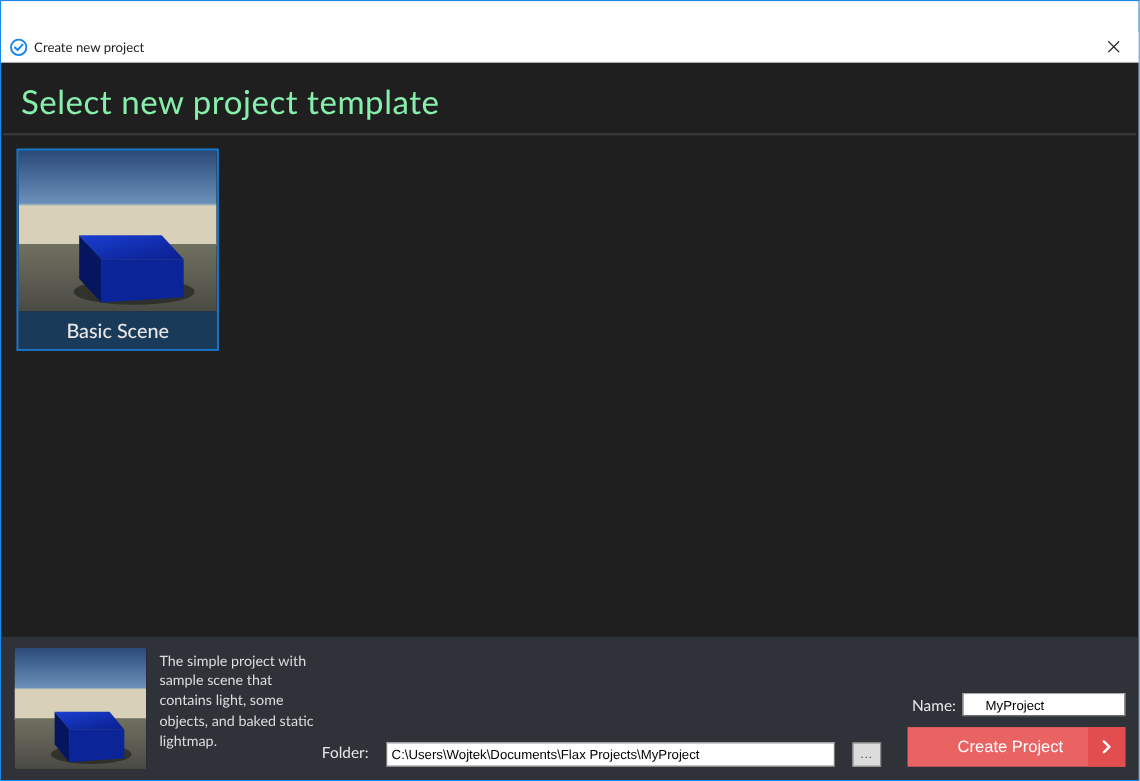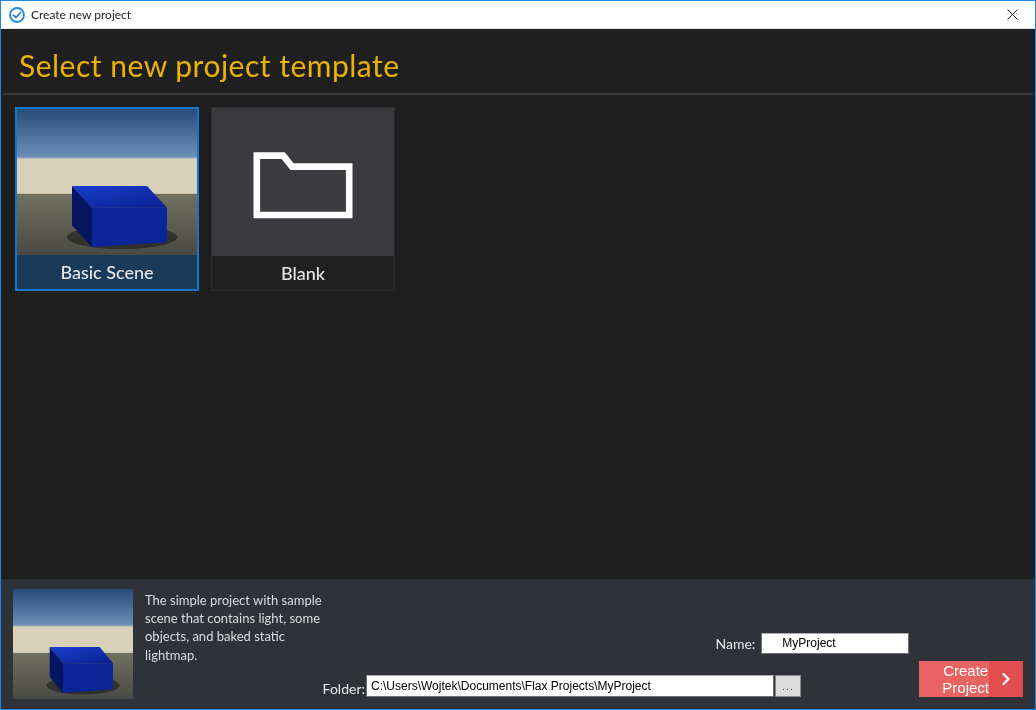--- a/index.html
+++ b/index.html
@@ -1,54 +1,54 @@
 <!DOCTYPE html>
 <html><head>
 <meta charset="utf-8">
 <style>
   * { box-sizing: border-box; margin: 0; padding: 0; }
   html, body { width: 1036px; height: 710px; font-family: "Segoe UI", "Lato", Arial, sans-serif; background: #fff; overflow: hidden; }
 
   .window { width: 1036px; height: 710px; border: 1px solid #1b87e6; display: flex; flex-direction: column; background: #fff; }
 
   
-  .titlebar { height: 28px; display: flex; align-items: center; background: #ffffff; border-bottom: 1px solid #e8e8e8; }
+  .titlebar { height: 28px; display: flex; align-items: center; background: #ffffff; border-bottom: 1px solid #e8e8e8; margin-top: 28px; }
   .titlebar .app-icon { width: 16px; height: 16px; margin: 0 6px 0 8px; display: flex; align-items: center; justify-content: center; }
   .titlebar .title { font-size: 12px; color: #222; flex: 1; }
   .titlebar .win-close { width: 45px; height: 28px; display: flex; align-items: center; justify-content: center; cursor: pointer; }
   .titlebar .win-close svg { width: 11px; height: 11px; }
 
   
   .content { flex: 1; background: #1f1f1f; display: flex; flex-direction: column; overflow: hidden; }
 
   .header { padding: 18px 16px 10px 16px; border-bottom: 2px solid #3a3a3a; margin: 0 2px; }
-  .header h1 { color: #eab308; font-size: 30px; font-weight: 400; letter-spacing: 0.5px; }
+  .header h1 { color: #86efac; font-size: 30px; font-weight: 400; letter-spacing: 0.5px; }
 
   .templates { flex: 1; padding: 12px 14px; display: flex; gap: 12px; align-content: flex-start; flex-wrap: wrap; }
 
   .tile { width: 184px; height: 184px; background: #2c2c2e; border: 1px solid #2c2c2e; display: flex; flex-direction: column; cursor: pointer; }
   .tile.selected { border: 2px solid #1776cc; }
   .tile .thumb { flex: 1; overflow: hidden; position: relative; }
   .tile .caption { height: 34px; display: flex; align-items: center; justify-content: center; color: #e6e6e6; font-size: 18px; font-weight: 500; background: rgba(0,0,0,0.25); }
   .tile.selected .caption { background: #1a3a5a; }
 
   
   .basic-thumb { width: 100%; height: 100%; position: absolute; inset:0; }
 
   
   .footer { height: 130px; background: #2f3239; display: flex; padding: 10px 12px 12px 12px; gap: 12px; position: relative; }
   .footer-preview { width: 120px; height: 110px; background: #1f1f1f; overflow: hidden; position: relative; }
   .footer-mid { flex: 1; display: flex; flex-direction: row; color: #d0d0d0; font-size: 13px; }
   .footer-desc { padding-top: 2px; line-height: 1.4; max-width: 560px; color: #dcdcdc; }
-  .footer-folder-row { margin-top: auto; display: flex; align-items: flex-end; gap: 1px; }
+  .footer-folder-row { margin-top: auto; display: flex; align-items: flex-start; gap: 16px; }
   .footer-folder-row label { color: #e6e6e6; font-size: 14px; }
   .folder-input { width: 408px; height: 22px; font-size: 12px; padding: 2px 4px; background: #fff; border: 1px solid #707070; color: #000; border-top-color:#abadb3; }
   .browse-btn { width: 26px; height: 22px; background: #dcdcdc; border: 1px solid #8a8a8a; font-size: 10px; letter-spacing: 1px; color: #333; cursor: pointer; display: flex; align-items: center; justify-content: center; }
 
-  .footer-right { width: 210px; display: flex; flex-direction: row; justify-content: flex-end; gap: 10px; }
+  .footer-right { width: 210px; display: flex; flex-direction: column; justify-content: flex-end; gap: 10px; }
   .name-row { display: flex; align-items: center; gap: 6px; justify-content: flex-end; }
   .name-row label { color: #e6e6e6; font-size: 14px; }
   .name-input { width: 148px; height: 21px; font-size: 12px; padding: 2px 20px; background: #fff; border: 1px solid #707070; color: #000; border-top-color:#abadb3; }
 
   .create-btn { width: 198px; height: 36px; background: #e96363; color: #fff; border: none; display: flex; align-items: center; cursor: pointer; align-self: flex-end; padding-left: 23px; }
   .create-btn .lbl { flex: 1; text-align: center; font-size: 15px; font-weight: 500; }
   .create-btn .chevron { width: 34px; height: 100%; background: #e24e4e; display: flex; align-items: center; justify-content: center; }
 
 </style>
 </head>
@@ -103,28 +103,20 @@
             <ellipse cx="105" cy="130" rx="55" ry="12" fill="#000" opacity="0.4"></ellipse>
 
             <polygon points="55,78 130,78 150,100 75,100" fill="url(#cubeTop1)"></polygon>
             <polygon points="55,78 75,100 75,140 55,118" fill="#061560"></polygon>
             <polygon points="75,100 150,100 150,135 75,140" fill="#0b2498"></polygon>
           </svg>
         </div>
         <div class="caption">Basic Scene</div>
       </div>
 
-      <div class="tile">
-        <div class="thumb" style="display:flex;align-items:center;justify-content:center;background:#3a3a3f;">
-          <svg viewBox="0 0 100 80" width="110" height="88">
-            <path d="M8 16 L32 16 L40 26 L92 26 L92 70 L8 70 Z" fill="none" stroke="#fff" stroke-width="6" stroke-linejoin="miter"></path>
-          </svg>
-        </div>
-        <div class="caption">Blank</div>
-      </div>
 
     </div>
 
     <div class="footer">
 
       <div class="footer-preview">
         <svg class="basic-thumb" viewBox="0 0 180 148" preserveAspectRatio="none" style="width:100%;height:100%;">
           <rect x="0" y="0" width="180" height="88" fill="url(#sky1)"></rect>
           <rect x="0" y="86" width="180" height="62" fill="url(#gnd1)"></rect>
           <ellipse cx="105" cy="130" rx="55" ry="12" fill="#000" opacity="0.4"></ellipse>

